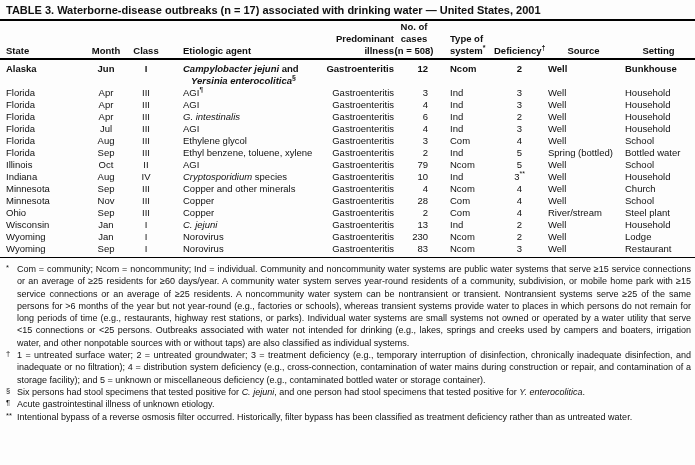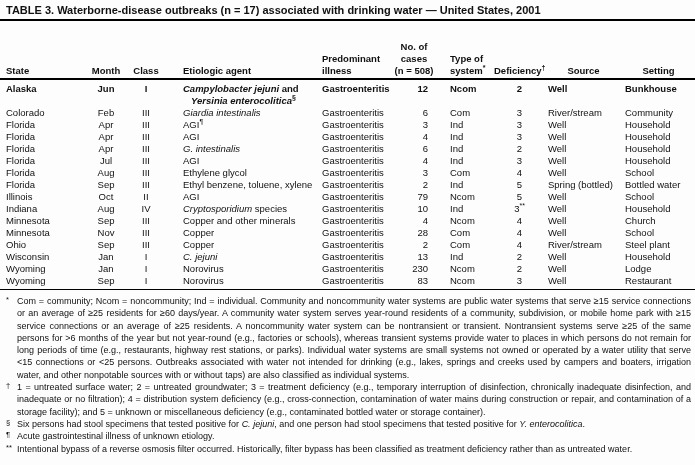--- a/index.html
+++ b/index.html
@@ -18,30 +18,30 @@
     border-bottom: 2px solid #000;
     white-space: nowrap;
   }
 
   table { border-collapse: collapse; table-layout: fixed; width: 695px; }
   th, td {
     padding: 0; font-size: 9.5px; line-height: 12px;
     white-space: nowrap; overflow: visible;
     font-weight: normal; vertical-align: bottom;
   }
-  thead th { font-weight: bold; border-bottom: 2px solid #000; padding-top: 20px; padding-bottom: 1px; }
+  thead th { font-weight: bold; border-bottom: 2px solid #000; padding-top: 0; padding-bottom: 1px; }
   tbody td { vertical-align: top; }
   tbody tr:first-child td { padding-top: 3px; font-weight: bold; }
   tbody tr:last-child td { border-bottom: 1px solid #000; padding-bottom: 2px; }
 
   .c-state   { text-align: left;  padding-left: 6px; }
   .c-month   { text-align: center; }
   .c-class   { text-align: center; }
   .c-agent   { text-align: left;  padding-left: 18px; }
-  .c-illness { text-align: left; }
+  .c-illness { text-align: right; }
   .c-cases   { text-align: right; padding-right: 6px; }
   .c-system  { text-align: left;  padding-left: 16px; }
   .c-def     { text-align: center; }
   .c-source  { text-align: left;  padding-left: 3px; }
   .c-setting { text-align: left;  padding-left: 3px; margin-left: 24px; }
   th.c-cases  { text-align: center; padding-right: 0; }
   th.c-source, th.c-setting { text-align: center; padding-left: 0; }
 
   .it { font-style: italic; }
   sup { font-size: 7px; line-height: 0; vertical-align: super; }
@@ -108,35 +108,20 @@
       <div class="agent-l2"><span class="it">Yersinia enterocolitica</span><sup>§</sup></div>
     </td>
     <td class="c-illness">Gastroenteritis</td>
     <td class="c-cases">12</td>
     <td class="c-system">Ncom</td>
     <td class="c-def"><span>2</span><sup></sup></td>
     <td class="c-source">Well</td>
     <td class="c-setting">Bunkhouse</td>
   </tr>
         <tr class="data-row">
-    <td class="c-state">Colorado</td>
-    <td class="c-month">Feb</td>
-    <td class="c-class">III</td>
-    <td class="c-agent">
-      <div class="agent-l1"><span class="it">Giardia intestinalis</span><span></span><sup></sup></div>
-
-    </td>
-    <td class="c-illness">Gastroenteritis</td>
-    <td class="c-cases">6</td>
-    <td class="c-system">Com</td>
-    <td class="c-def"><span>3</span><sup></sup></td>
-    <td class="c-source">River/stream</td>
-    <td class="c-setting">Community</td>
-  </tr>
-        <tr class="data-row">
     <td class="c-state">Florida</td>
     <td class="c-month">Apr</td>
     <td class="c-class">III</td>
     <td class="c-agent">
       <div class="agent-l1"><span class="it"></span><span>AGI</span><sup>¶</sup></div>
 
     </td>
     <td class="c-illness">Gastroenteritis</td>
     <td class="c-cases">3</td>
     <td class="c-system">Ind</td>

